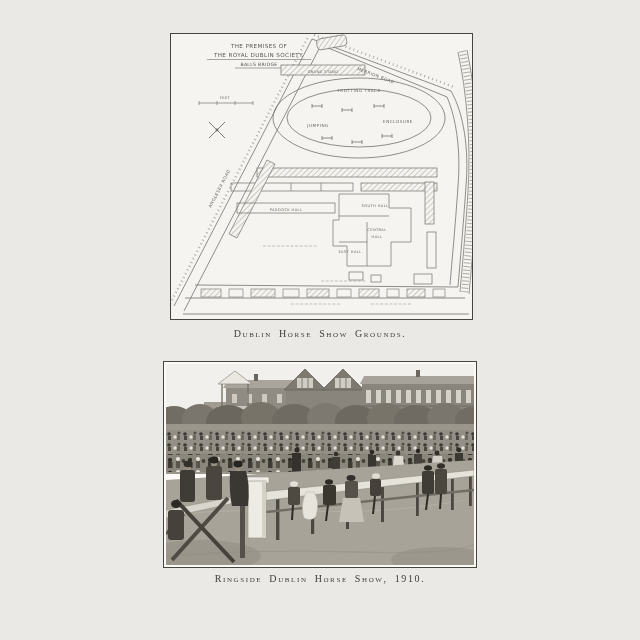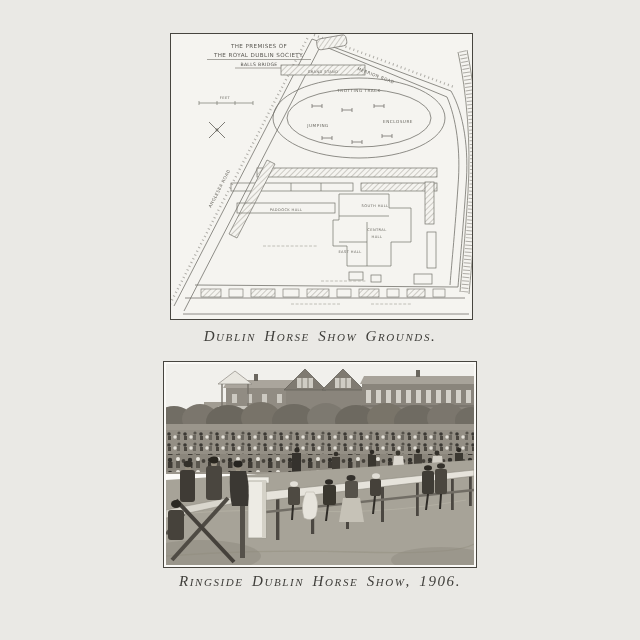--- a/index.html
+++ b/index.html
@@ -10,22 +10,22 @@
   }
   .plate-frame{
     position:absolute; box-sizing:border-box;
     border:1px solid #47453f;
   }
   .map-frame{ left:170px; top:33px; width:303px; height:287px; background:#f5f4f0; }
   .photo-frame{ left:163px; top:361px; width:314px; height:207px; background:#fbfaf7; padding:2px; }
   .plate-frame svg{ display:block; }
   .caption{
     position:absolute; left:0; width:640px; text-align:center;
-    font-variant:small-caps; font-size:15px; letter-spacing:1.6px;
-    word-spacing:3px; color:#3f3e3a;font-style:italic;
+    font-variant:small-caps; font-size:10px; letter-spacing:1.6px;
+    word-spacing:3px; color:#3f3e3a;
   }
   .caption-map{ top:328px; }
   .caption-photo{ top:573px; }
   text{ font-family:"DejaVu Sans", sans-serif; fill:#68665f; }
   .mt{ font-size:5.6px; fill:#5a5852; letter-spacing:0.4px; }
   .ms{ font-size:4.6px; fill:#55534e; letter-spacing:0.3px; }
   .ml{ font-size:4.2px; letter-spacing:0.5px; }
   .mtiny{ font-size:3.6px; letter-spacing:0.4px; }
   .anchor-mid{ text-anchor:middle; }
 </style>
@@ -343,15 +343,15 @@
         <ellipse cx="262" cy="104" rx="4" ry="2.8" fill="#2b2822"></ellipse>
         <rect x="256" y="107" width="12" height="23" rx="2" fill="#3f3c35"></rect>
         <ellipse cx="275" cy="102" rx="4" ry="2.8" fill="#34312b"></ellipse>
         <rect x="269" y="105" width="12" height="25" rx="2" fill="#4b473f"></rect>
         <line x1="262" y1="130" x2="260" y2="146" stroke="#2f2c27" stroke-width="2"></line>
         <line x1="275" y1="130" x2="274" y2="145" stroke="#2f2c27" stroke-width="2"></line>
       </g>
     </svg>
   </div>
 
-  <div class="caption caption-photo">Ringside Dublin Horse Show, 1906.</div>
+  <div class="caption caption-photo">Ringside Dublin Horse Show, 1910.</div>
 
 </div>
 
 </body></html>

